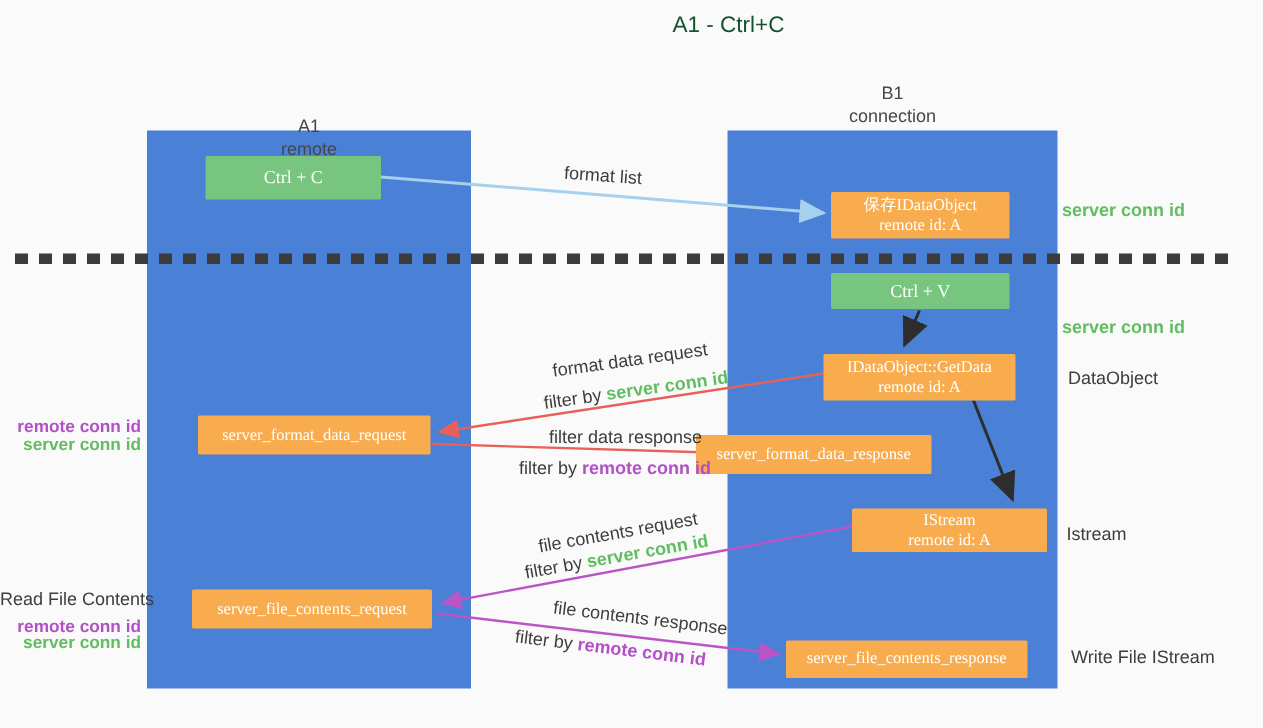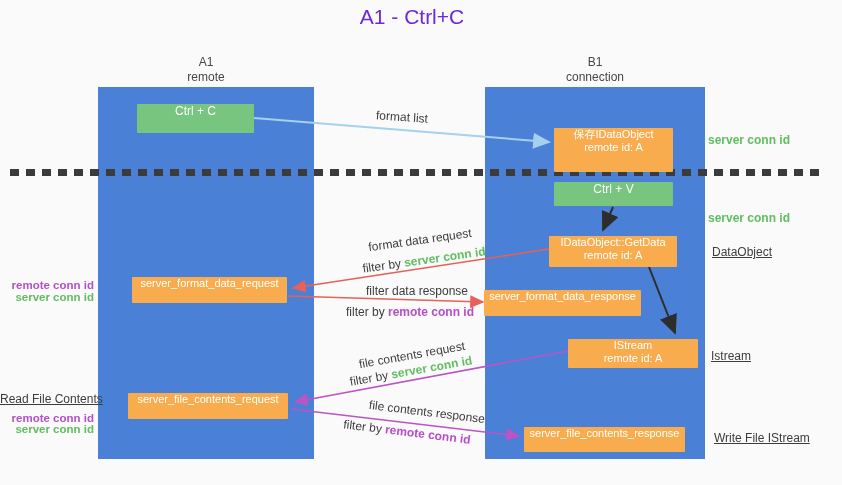--- a/index.html
+++ b/index.html
@@ -12,42 +12,42 @@
   }
   .canvas{position:absolute;left:0;top:0;width:842px;height:485px;}
   .lane{position:absolute;top:87px;height:372px;background:#4a80d6;z-index:1;}
   .lane-left{left:98px;width:216px;}
   .lane-right{left:485px;width:220px;}
   .dashed-line{
     position:absolute;left:10px;top:169px;width:814px;height:7px;z-index:2;
     background:repeating-linear-gradient(to right,#3b3b3b 0 9px,transparent 9px 16px);
   }
   .title{
-    position:absolute;left:301px;top:7px;width:222px;text-align:center;
-    font-size:21px;line-height:19px;color:#6d28d9;z-index:4;
+    position:absolute;left:301px;top:7px;width:222px;text-align:right;
+    font-size:15px;line-height:19px;color:#14532d;z-index:4;
   }
   .lane-header{
     position:absolute;top:55px;width:100px;text-align:center;
     font-size:12px;line-height:15px;color:#474747;z-index:4;
   }
-  .lane-header.left{left:156px;}
+  .lane-header.left{left:156px;margin-top:22px;}
   .lane-header.right{left:545px;}
   .node{
     position:absolute;z-index:4;display:flex;flex-direction:column;
-    align-items:center;justify-content:flex-start;
-    color:#ffffff;text-align:center;border-radius:1px;
+    align-items:center;justify-content:center;
+    color:#ffffff;text-align:center;border-radius:1px;font-family:Liberation Serif, serif;
   }
   .green-box{background:#77c57e;font-size:12px;}
   .orange-box{background:#f9ac4d;font-size:11px;line-height:13px;}
   .side-label{position:absolute;z-index:4;font-size:12px;white-space:nowrap;}
   .right-pos{text-align:left;}
   .left-pos{left:0;width:94px;text-align:right;}
   .green-text{color:#62bd62;font-weight:bold;}
   .purple-text{color:#b44fc8;font-weight:bold;}
-  .dark-text{color:#3d3d3d;text-decoration:underline;}
+  .dark-text{color:#3d3d3d;}
   .alabel{
     position:absolute;z-index:5;font-size:12px;color:#3d3d3d;white-space:nowrap;
   }
   .alabel .key-green{color:#62bd62;font-weight:bold;}
   .alabel .key-purple{color:#b44fc8;font-weight:bold;}
   svg.arrows{position:absolute;left:0;top:0;z-index:3;pointer-events:none;}
 </style>
 </head>
 <body>
 
@@ -92,21 +92,21 @@
     <line x1="549" y1="249" x2="293" y2="288" stroke="#e7605a" stroke-width="1.6" marker-end="url(#m-red)"></line>
     <line x1="288" y1="296" x2="483" y2="302" stroke="#e7605a" stroke-width="1.6" marker-end="url(#m-red)"></line>
     <line x1="568" y1="351" x2="295" y2="402" stroke="#bb54c6" stroke-width="1.6" marker-end="url(#m-mag)"></line>
     <line x1="291" y1="409" x2="519" y2="436" stroke="#bb54c6" stroke-width="1.6" marker-end="url(#m-mag)"></line>
   </svg>
 
   <div class="node green-box" style="left:137px;top:104px;width:117px;height:29px;">
     <div>Ctrl + C</div>
   </div>
 
-  <div class="node orange-box" style="left:554px;top:128px;width:119px;height:44px;">
+  <div class="node orange-box" style="left:554px;top:128px;width:119px;height:31px;">
     <div>保存IDataObject</div>
     <div>remote id: A</div>
   </div>
 
   <div class="node green-box" style="left:554px;top:182px;width:119px;height:24px;">
     <div>Ctrl + V</div>
   </div>
 
   <div class="node orange-box" style="left:549px;top:236px;width:128px;height:31px;">
     <div>IDataObject::GetData</div>
@@ -115,21 +115,21 @@
 
   <div class="node orange-box" style="left:568px;top:339px;width:130px;height:29px;">
     <div>IStream</div>
     <div>remote id: A</div>
   </div>
 
   <div class="node orange-box" style="left:132px;top:277px;width:155px;height:26px;">
     <div>server_format_data_request</div>
   </div>
 
-  <div class="node orange-box" style="left:484px;top:290px;width:157px;height:26px;">
+  <div class="node orange-box" style="left:464px;top:290px;width:157px;height:26px;">
     <div>server_format_data_response</div>
   </div>
 
   <div class="node orange-box" style="left:128px;top:393px;width:160px;height:26px;">
     <div>server_file_contents_request</div>
   </div>
 
   <div class="node orange-box" style="left:524px;top:427px;width:161px;height:25px;">
     <div>server_file_contents_response</div>
   </div>

